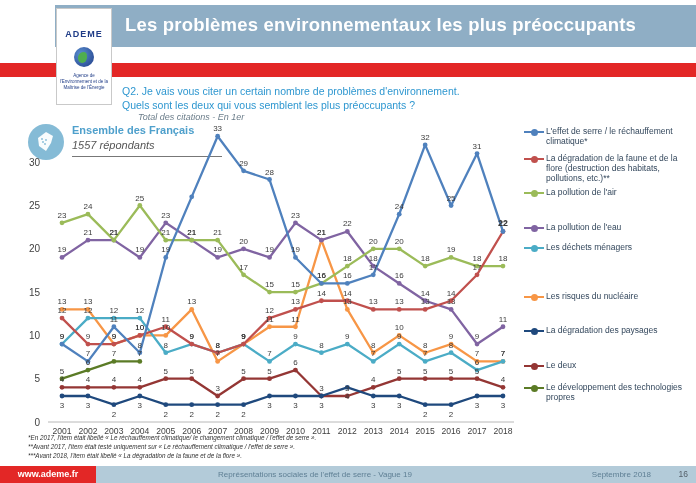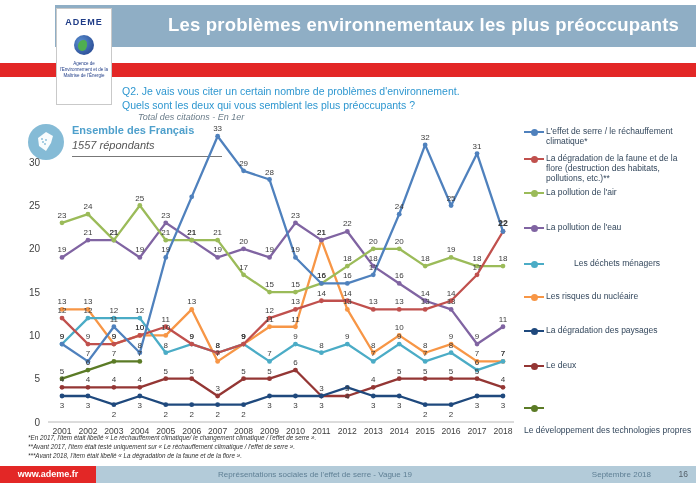--- a/index.html
+++ b/index.html
@@ -1,23 +1,23 @@
 <!DOCTYPE html>
 <html><head>
 <meta charset="utf-8">
 <style>
   html,body{margin:0;padding:0;}
   body{width:696px;height:483px;position:relative;overflow:hidden;background:#fff;
        font-family:"Liberation Sans",sans-serif;}
   
-  .title-band{position:absolute;left:55px;top:5px;right:0;height:42px;background:#8FAEC5;padding-left:43px;}
+  .title-band{position:absolute;left:55px;top:5px;right:0;height:42px;background:#8FAEC5;}
   .title-band h1{margin:0;padding:9px 0 0 70px;font-size:18.5px;font-weight:bold;color:#fff;letter-spacing:.2px;}
   .red-stripe{position:absolute;left:0;top:63px;width:696px;height:14px;background:#E32726;}
   .logo-box{position:absolute;left:56px;top:8px;width:54px;height:95px;background:#fff;border:1px solid #c9c9c9;z-index:5;text-align:center;}
-  .logo-name{font-size:9px;font-weight:bold;color:#1F3C87;letter-spacing:1px;margin-top:8px;}
+  .logo-name{font-size:9px;font-weight:bold;color:#1F3C87;letter-spacing:1px;margin-top:20px;}
   .logo-globe{width:20px;height:20px;border-radius:50%;background:radial-gradient(circle at 35% 35%,#5a8fd0,#1F3C87);margin:8px auto 6px auto;position:relative;}
   .logo-globe:after{content:"";position:absolute;left:4px;top:5px;width:9px;height:11px;background:#4fae4f;border-radius:60% 40% 55% 45%;}
   .logo-caption{font-size:4.5px;color:#1F3C87;line-height:1.3;padding:0 2px;}
   .q2{position:absolute;left:122px;top:84px;font-size:10.5px;color:#2E97D0;line-height:1.35;}
   .subtitle{position:absolute;left:138px;top:112px;font-size:9px;color:#6b7d8a;font-style:italic;}
   
   .sample{position:absolute;left:28px;top:122px;width:200px;}
   .fr-badge{position:absolute;left:0;top:2px;width:36px;height:36px;border-radius:50%;background:#85BBD6;}
   .fr-badge svg{position:absolute;left:6px;top:6px;}
   .sample-label{position:absolute;left:44px;top:2px;font-size:11px;font-weight:bold;color:#4FA0CC;}
@@ -430,21 +430,21 @@
       </span>
       <span class="ltext">La pollution de l'air</span>
     </div>
     <div class="legend-item" style="top: 103.5px;">
       <span class="lm">
         <span class="lline" style="background:#8064A2"></span>
         <span class="ldot" style="background:#8064A2"></span>
       </span>
       <span class="ltext">La pollution de l'eau</span>
     </div>
-    <div class="legend-item" style="top: 140px; gap: 28px;">
+    <div class="legend-item" style="top: 124px;">
       <span class="lm">
         <span class="lline" style="background:#4BACC6"></span>
         <span class="ldot" style="background:#4BACC6"></span>
       </span>
       <span class="ltext">Les déchets ménagers</span>
     </div>
     <div class="legend-item" style="top: 172.5px;">
       <span class="lm">
         <span class="lline" style="background:#F79646"></span>
         <span class="ldot" style="background:#F79646"></span>
@@ -458,21 +458,21 @@
       </span>
       <span class="ltext">La dégradation des paysages</span>
     </div>
     <div class="legend-item" style="top: 241.5px;">
       <span class="lm">
         <span class="lline" style="background:#943634"></span>
         <span class="ldot" style="background:#943634"></span>
       </span>
       <span class="ltext">Le deux</span>
     </div>
-    <div class="legend-item" style="top: 284px; flex-direction: column;">
+    <div class="legend-item" style="top: 264px;">
       <span class="lm">
         <span class="lline" style="background:#5B7B26"></span>
         <span class="ldot" style="background:#5B7B26"></span>
       </span>
       <span class="ltext">Le développement des technologies propres</span>
     </div>
   </div>
 
 <div class="footnotes">
   <div>*En 2017, l'item était libellé «  Le réchauffement climatique/ le changement climatique / l'effet de serre  ».</div>

